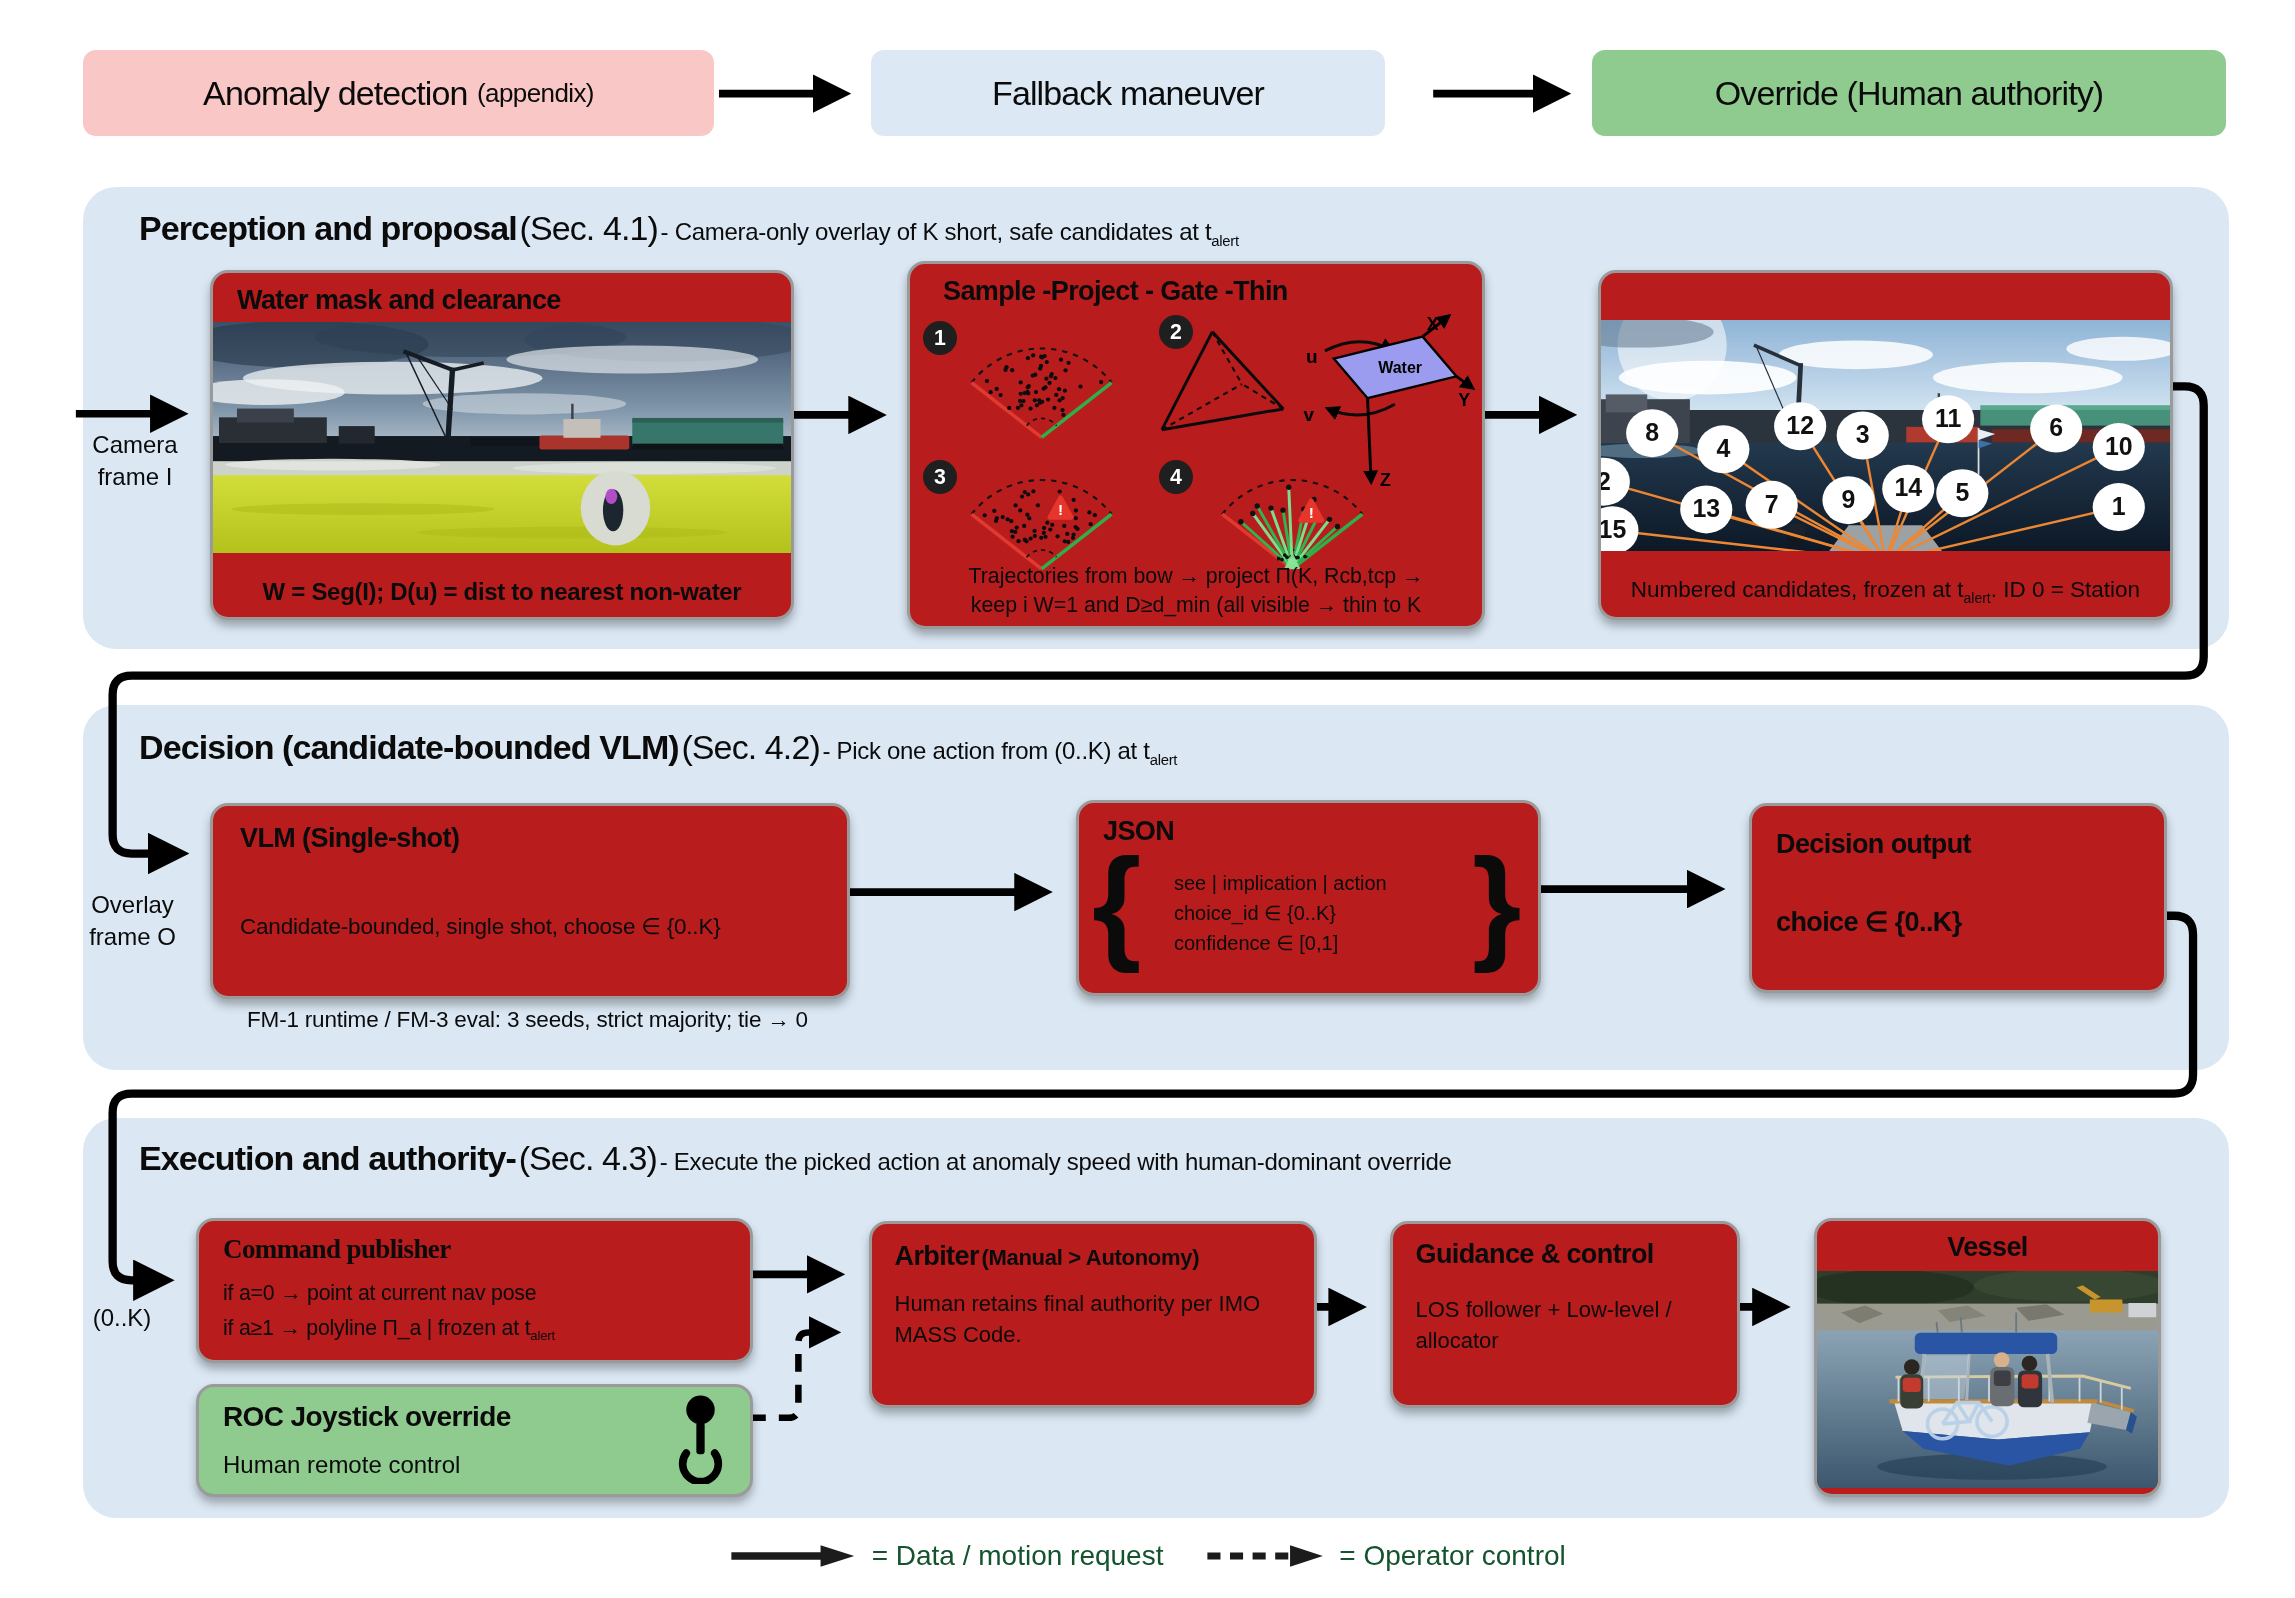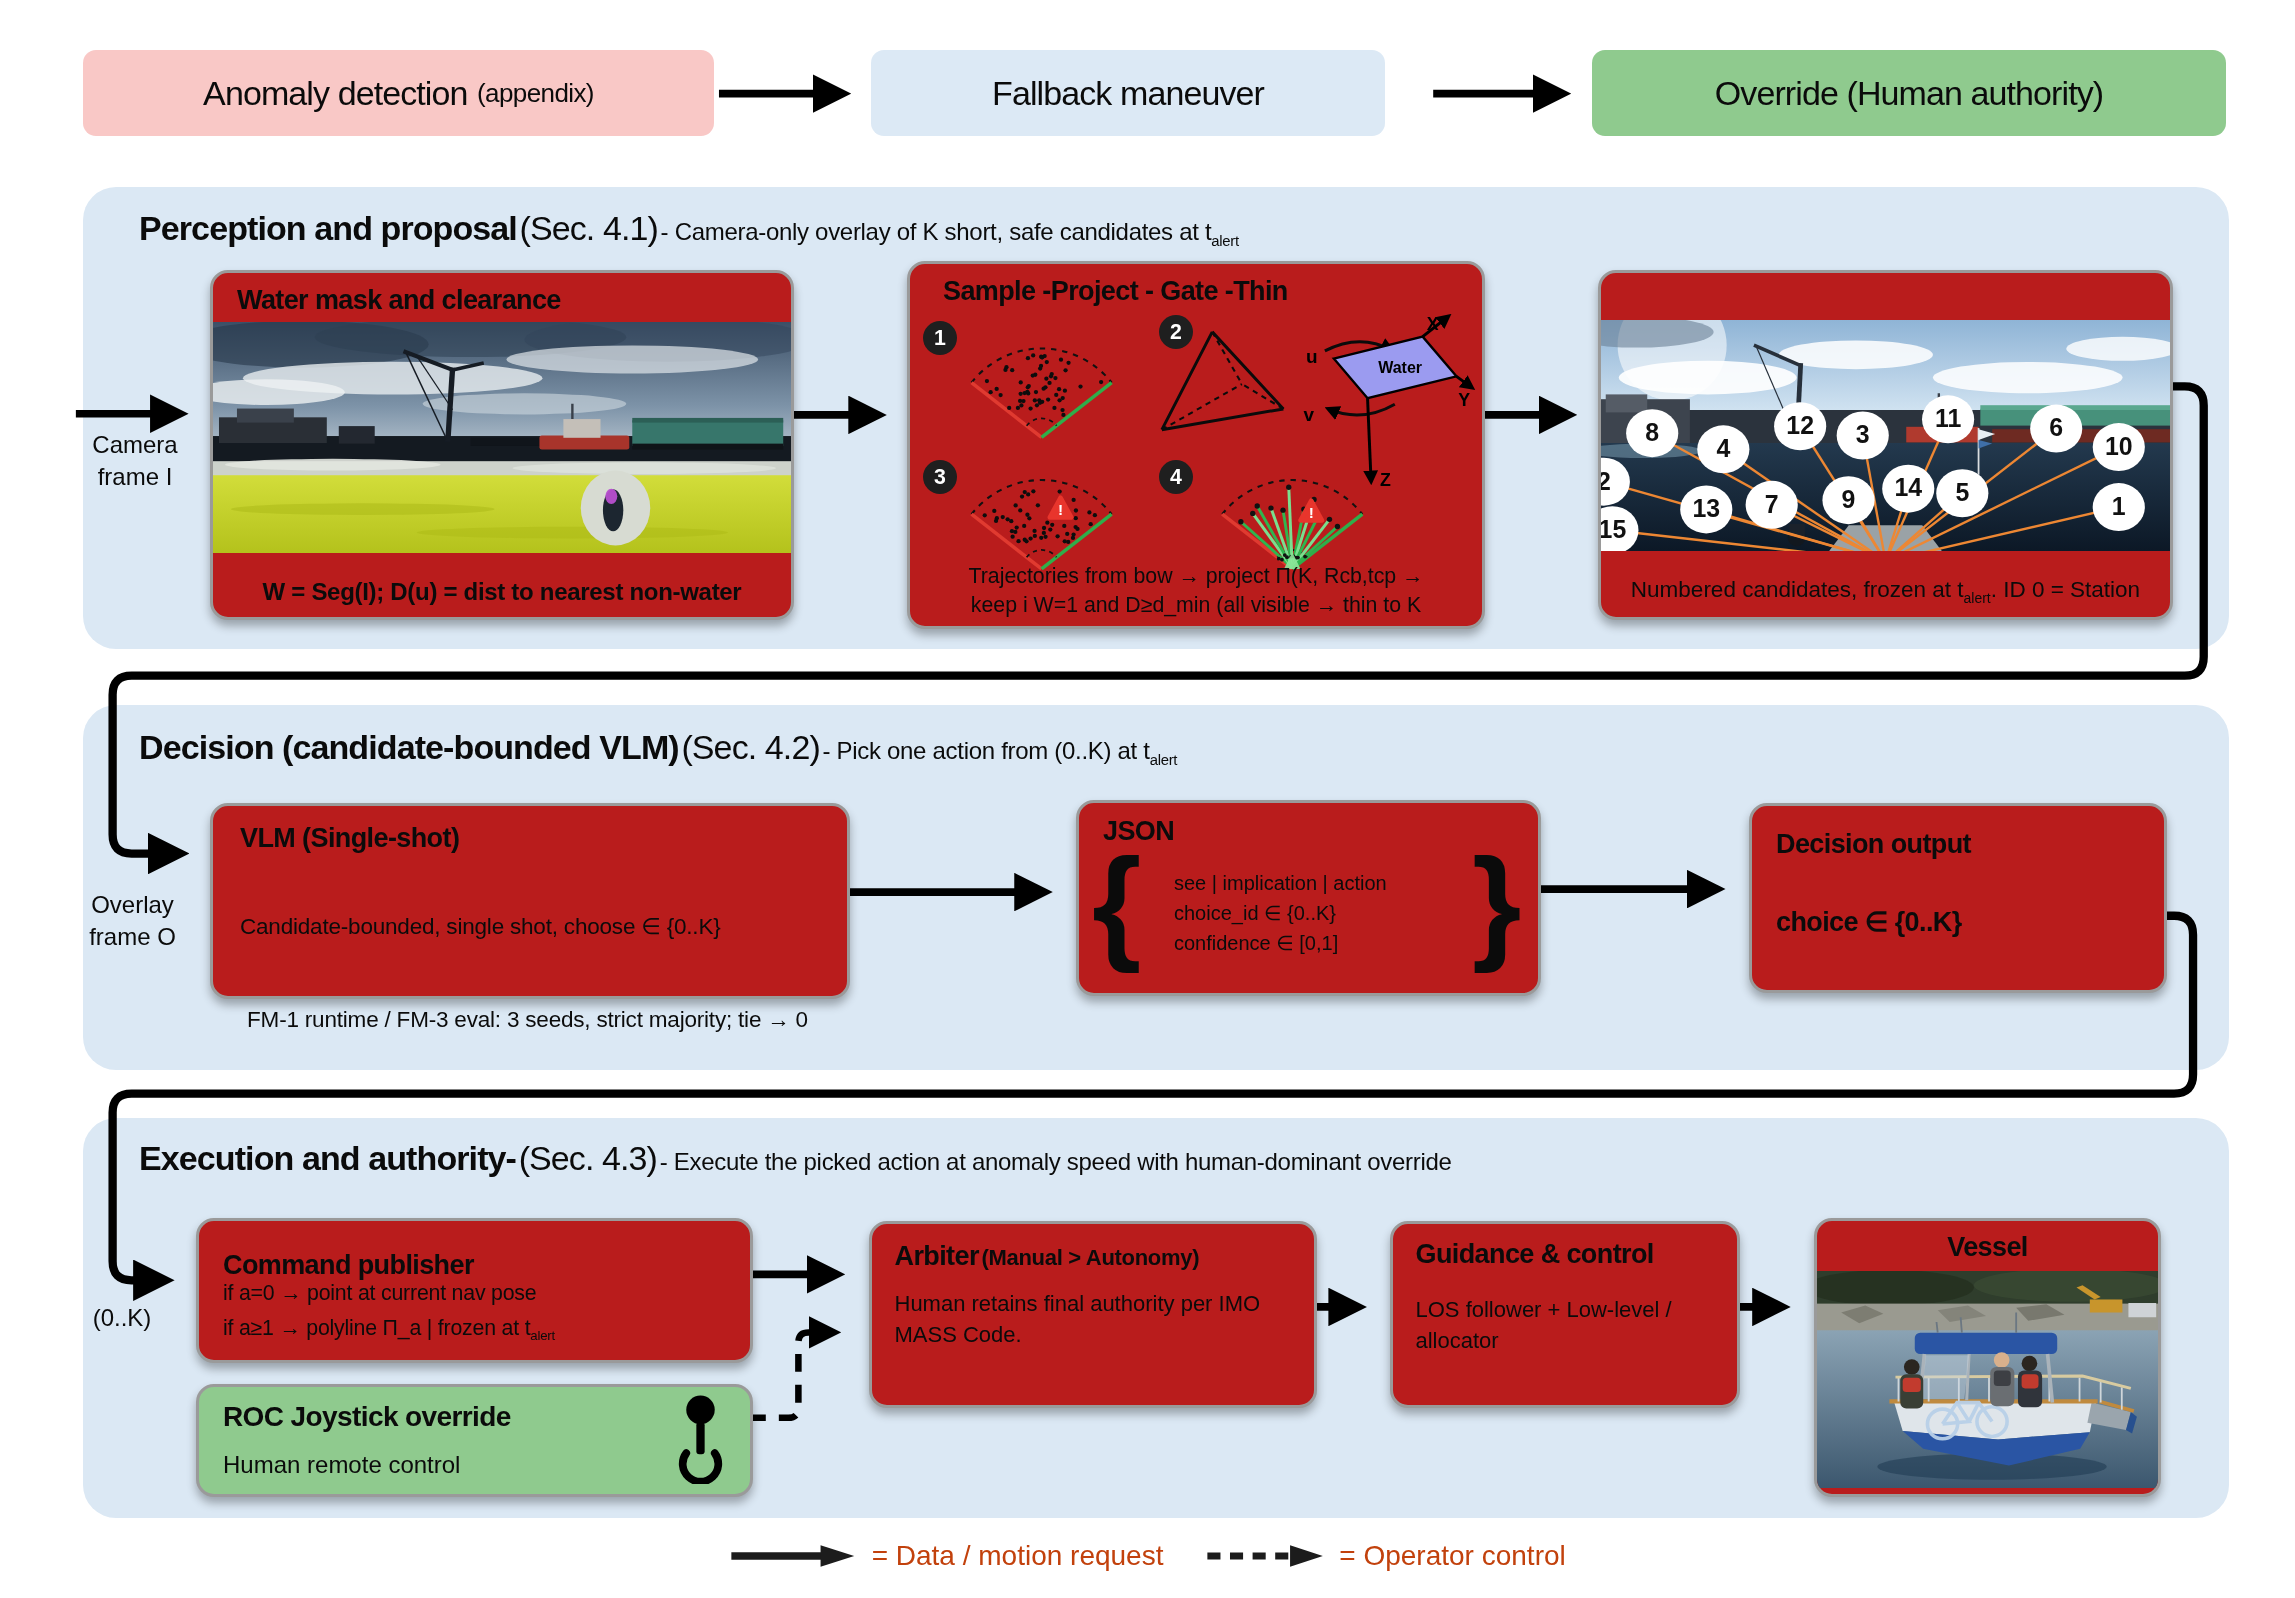--- a/index.html
+++ b/index.html
@@ -22,21 +22,21 @@
   
   .wbox{position:absolute;background:#b91c1c;border:3px solid #9a9a9a;border-radius:18px;
         box-shadow:0 6px 9.5px rgba(0,0,0,0.30);z-index:4;overflow:hidden;}
   .wtitle{font-weight:bold;font-size:27px;letter-spacing:-0.6px;padding:12px 0 0 24px;}
   .wtitle-c{font-weight:bold;font-size:27px;letter-spacing:-0.6px;text-align:center;padding-top:10.7px;}
   .photo{position:absolute;left:0;right:0;}
   .cap{position:absolute;left:0;right:0;text-align:center;}
   .lbl{position:absolute;text-align:center;font-size:24px;line-height:32px;z-index:4;}
   .body-line{font-size:21.3px;letter-spacing:-0.2px;}
   .legend{position:absolute;left:0;top:1540px;width:100%;display:flex;align-items:center;
-          justify-content:center;gap:15.4px;color:#c2410c;font-size:28px;z-index:4;}
+          justify-content:center;gap:15.4px;color:#14532d;font-size:28px;z-index:4;}
   .badge{position:absolute;width:34px;height:34px;border-radius:50%;background:#1f1f1f;color:#fff;
          font-weight:bold;font-size:21.3px;display:flex;align-items:center;justify-content:center;z-index:6;}
   .footnote{position:absolute;text-align:center;font-size:22.5px;letter-spacing:-0.2px;z-index:4;}
 </style>
 </head>
 <body>
 
 <div id="canvas">
 
   <svg class="abs" width="2295" height="1598" style="left:0;top:0;z-index:3;" viewBox="0 0 3872 2696">
@@ -485,21 +485,21 @@
   </div>
 
   <div class="wbox" style="left:1749px;top:803px;width:412px;height:184px;">
     <div class="wtitle" style="padding:22.5px 0 0 24px;">Decision output</div>
     <div class="abs" style="left:24px;top:100px;font-size:27px;font-weight:bold;letter-spacing:-0.6px;">
       <span>choice ∈ {0..K}</span>
     </div>
   </div>
 
   <div class="wbox" style="left:196px;top:1218px;width:551px;height:139px;">
-    <div class="wtitle" style="padding:29px 0 0 24px;">Command publisher</div>
+    <div class="wtitle" style="padding:13px 0 0 24px;font-family:Liberation Serif, serif;">Command publisher</div>
     <div class="abs body-line" style="left:24px;top:60px;">
       <span>if a=0 → point at current nav pose</span>
     </div>
     <div class="abs body-line" style="left:24px;top:95px;">
       <span>if a≥1 → polyline Π_a | frozen at t</span><sub>alert</sub>
     </div>
   </div>
 
   <div class="wbox" style="left:196px;top:1384px;width:551px;height:107px;background:var(--green,#8fca8e);">
     <div class="wtitle" style="padding:14.2px 0 0 24px;font-size:28px;">ROC Joystick override</div>

